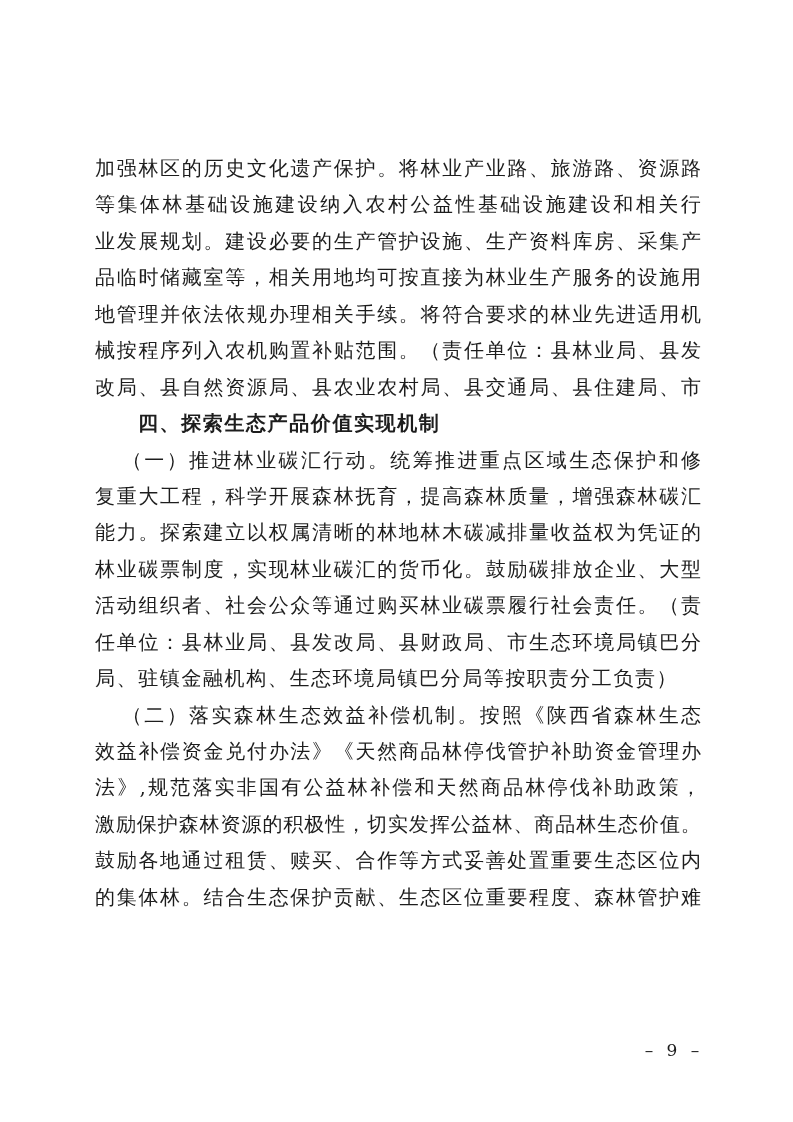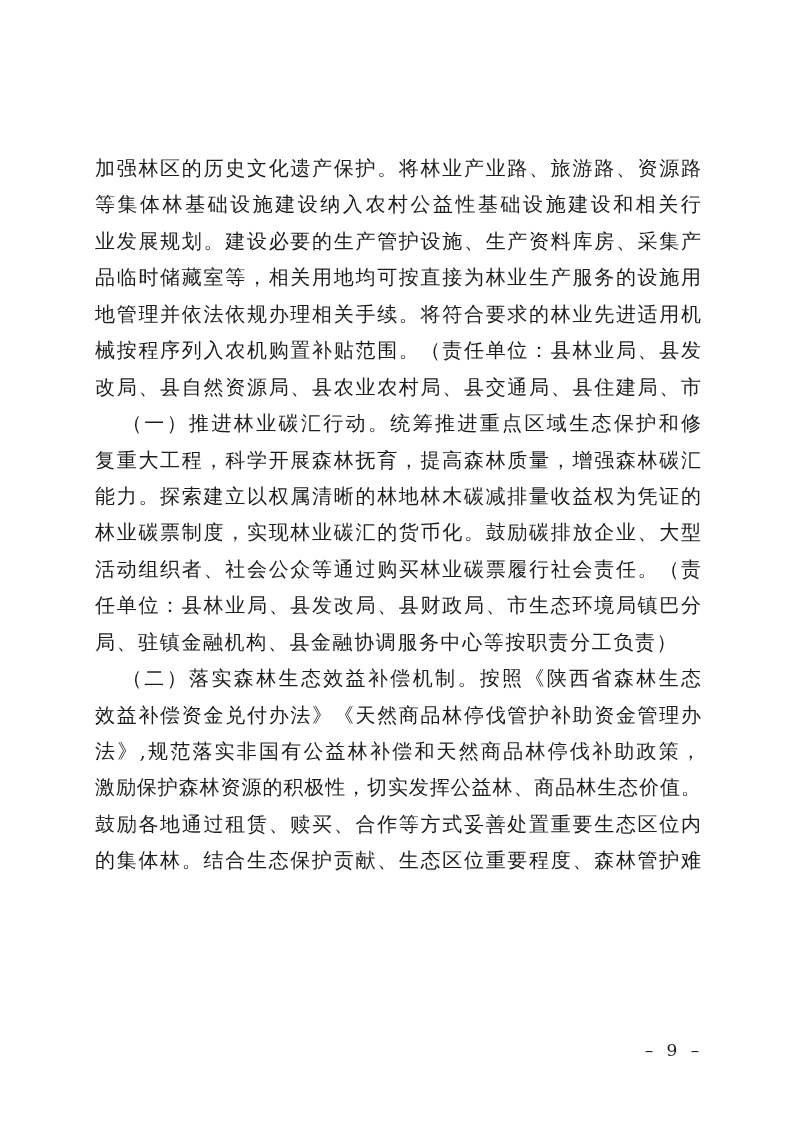--- a/index.html
+++ b/index.html
@@ -273,20 +273,23 @@
           <span>局</span>
           <span>、</span>
           <span>县</span>
           <span>住</span>
           <span>建</span>
           <span>局</span>
           <span>、</span>
           <span>市</span>
         </div>
       </div>
+      <div class="block heading indented">
+        <div class="line first">四、探索生态产品价值实现机制</div>
+      </div>
       <div class="block paragraph indented">
         <div class="line fill first">
           <span>（</span>
           <span>一</span>
           <span>）</span>
           <span>推</span>
           <span>进</span>
           <span>林</span>
           <span>业</span>
           <span>碳</span>
@@ -452,21 +455,21 @@
           <span>市</span>
           <span>生</span>
           <span>态</span>
           <span>环</span>
           <span>境</span>
           <span>局</span>
           <span>镇</span>
           <span>巴</span>
           <span>分</span>
         </div>
-        <div class="line">局、驻镇金融机构、县金融协调服务中心等按职责分工负责）</div>
+        <div class="line">局、驻镇金融机构、生态环境局镇巴分局等按职责分工负责）</div>
       </div>
       <div class="block paragraph indented">
         <div class="line fill first">
           <span>（</span>
           <span>二</span>
           <span>）</span>
           <span>落</span>
           <span>实</span>
           <span>森</span>
           <span>林</span>

